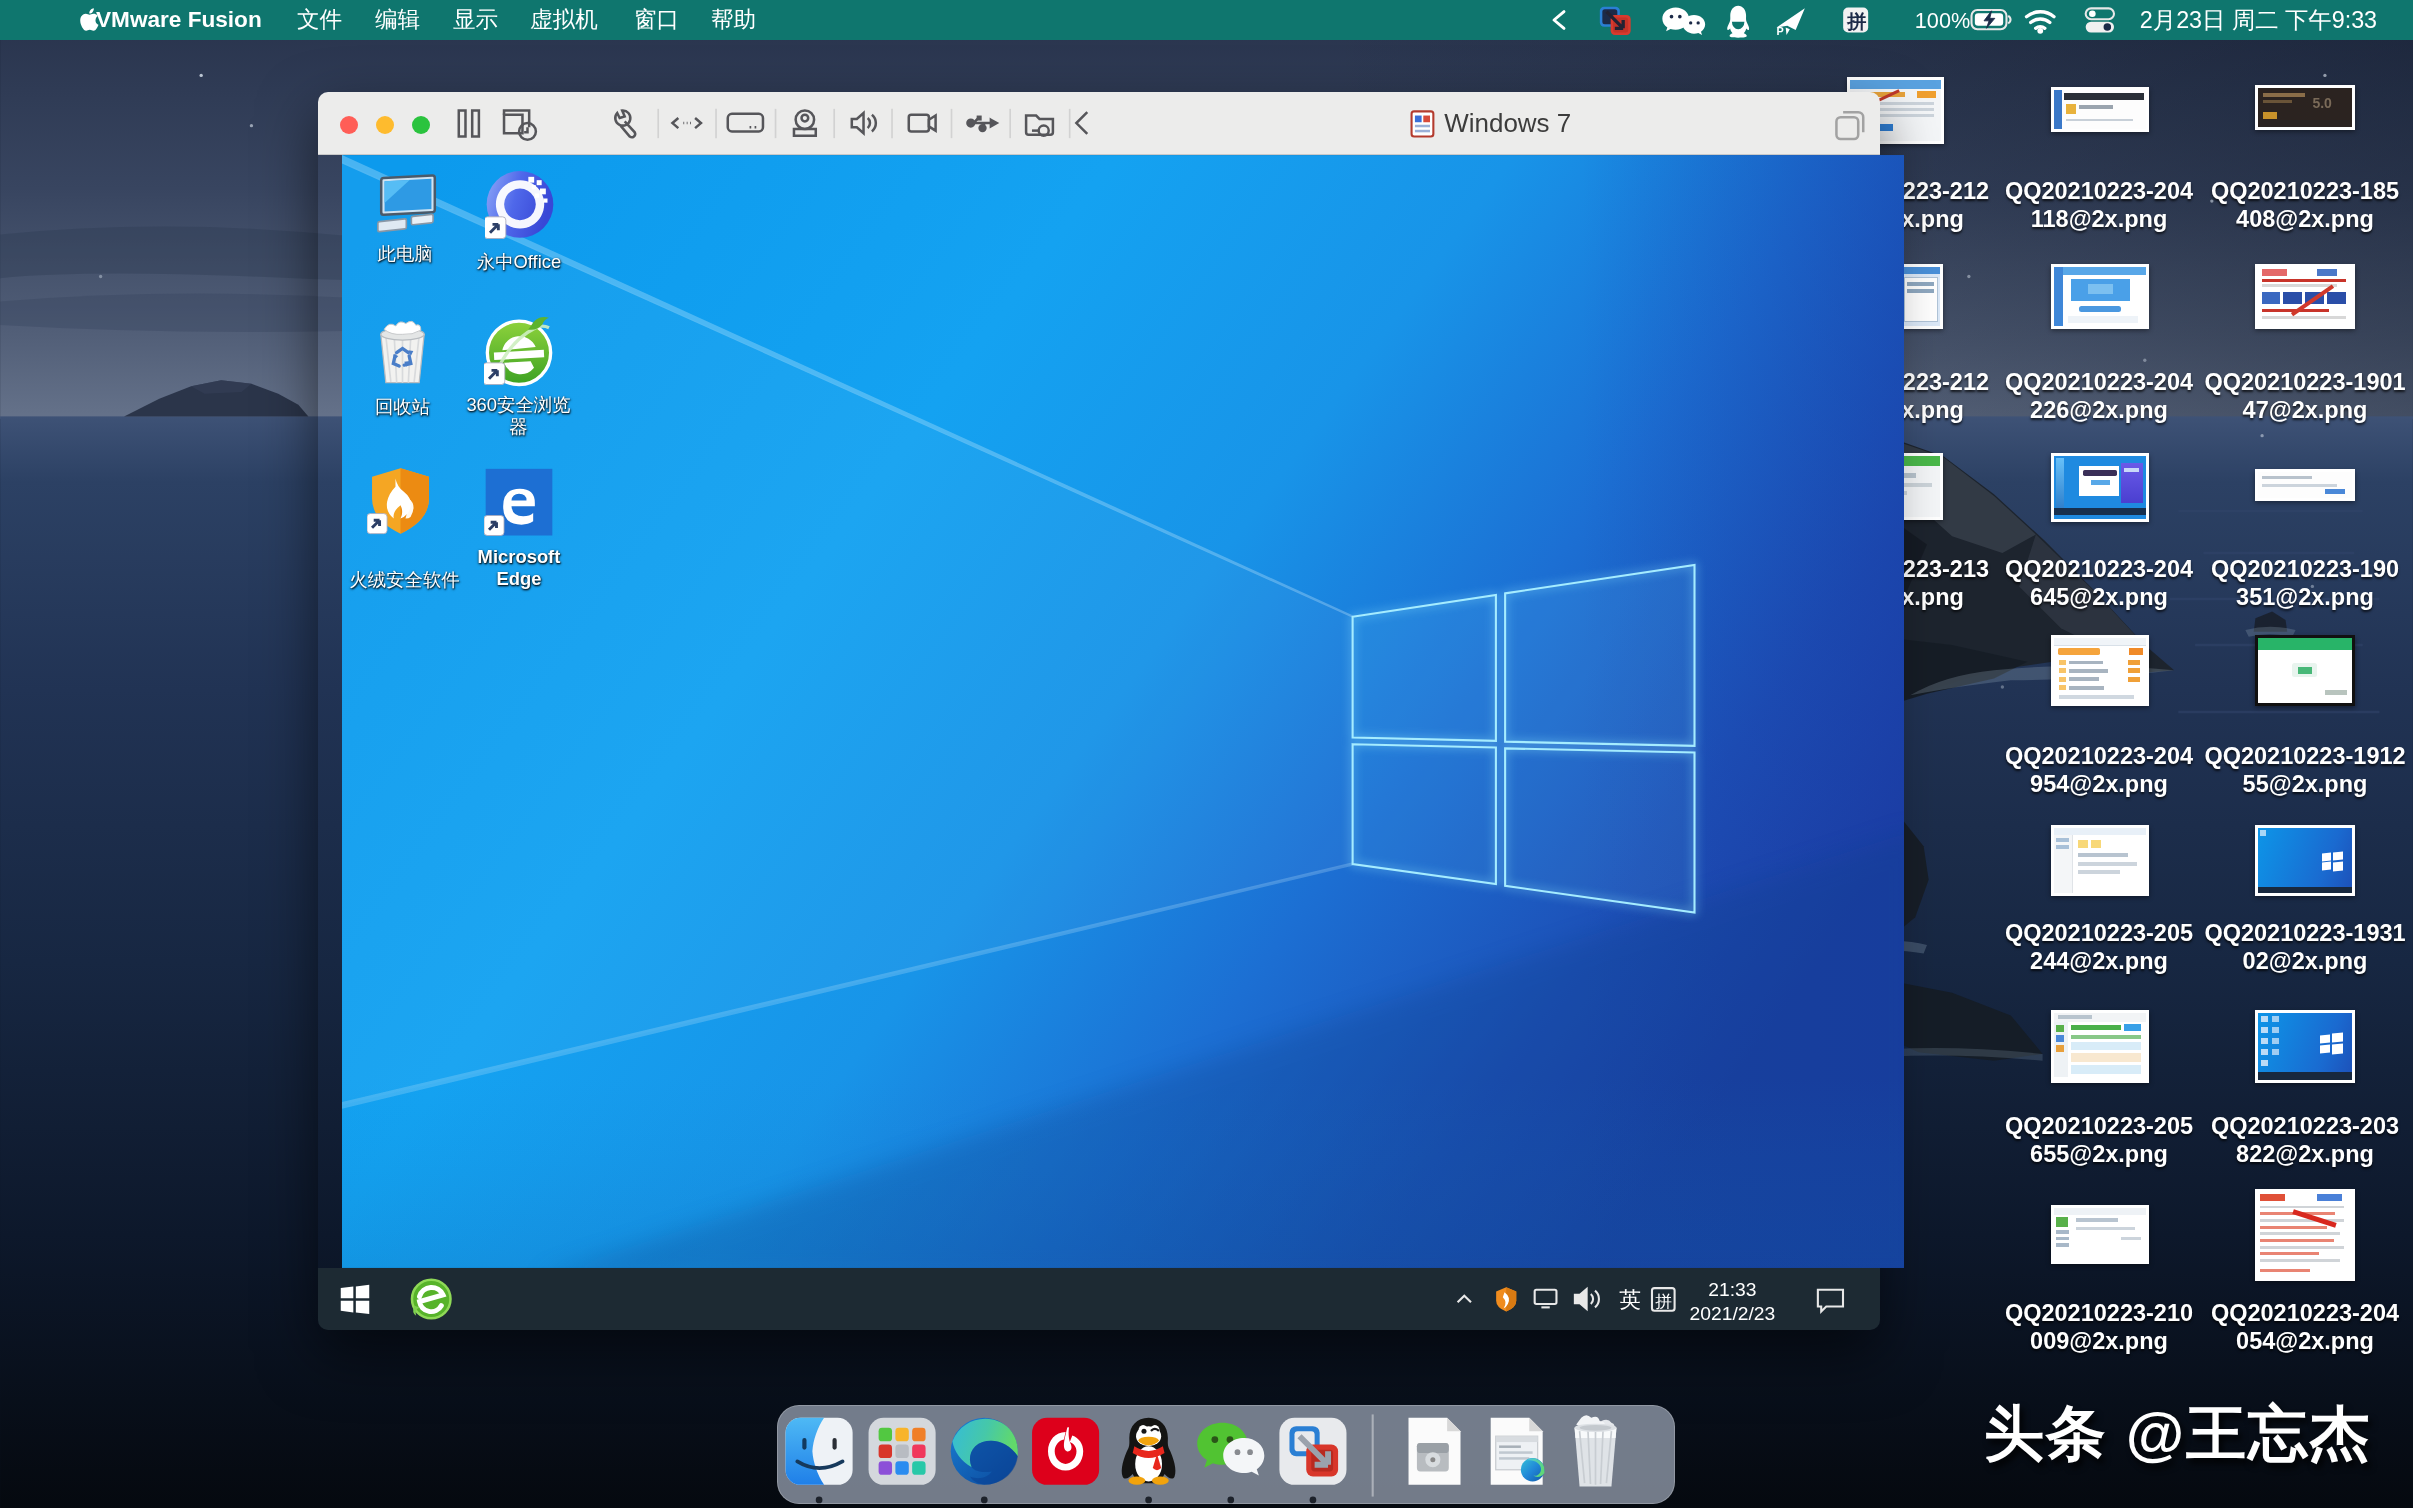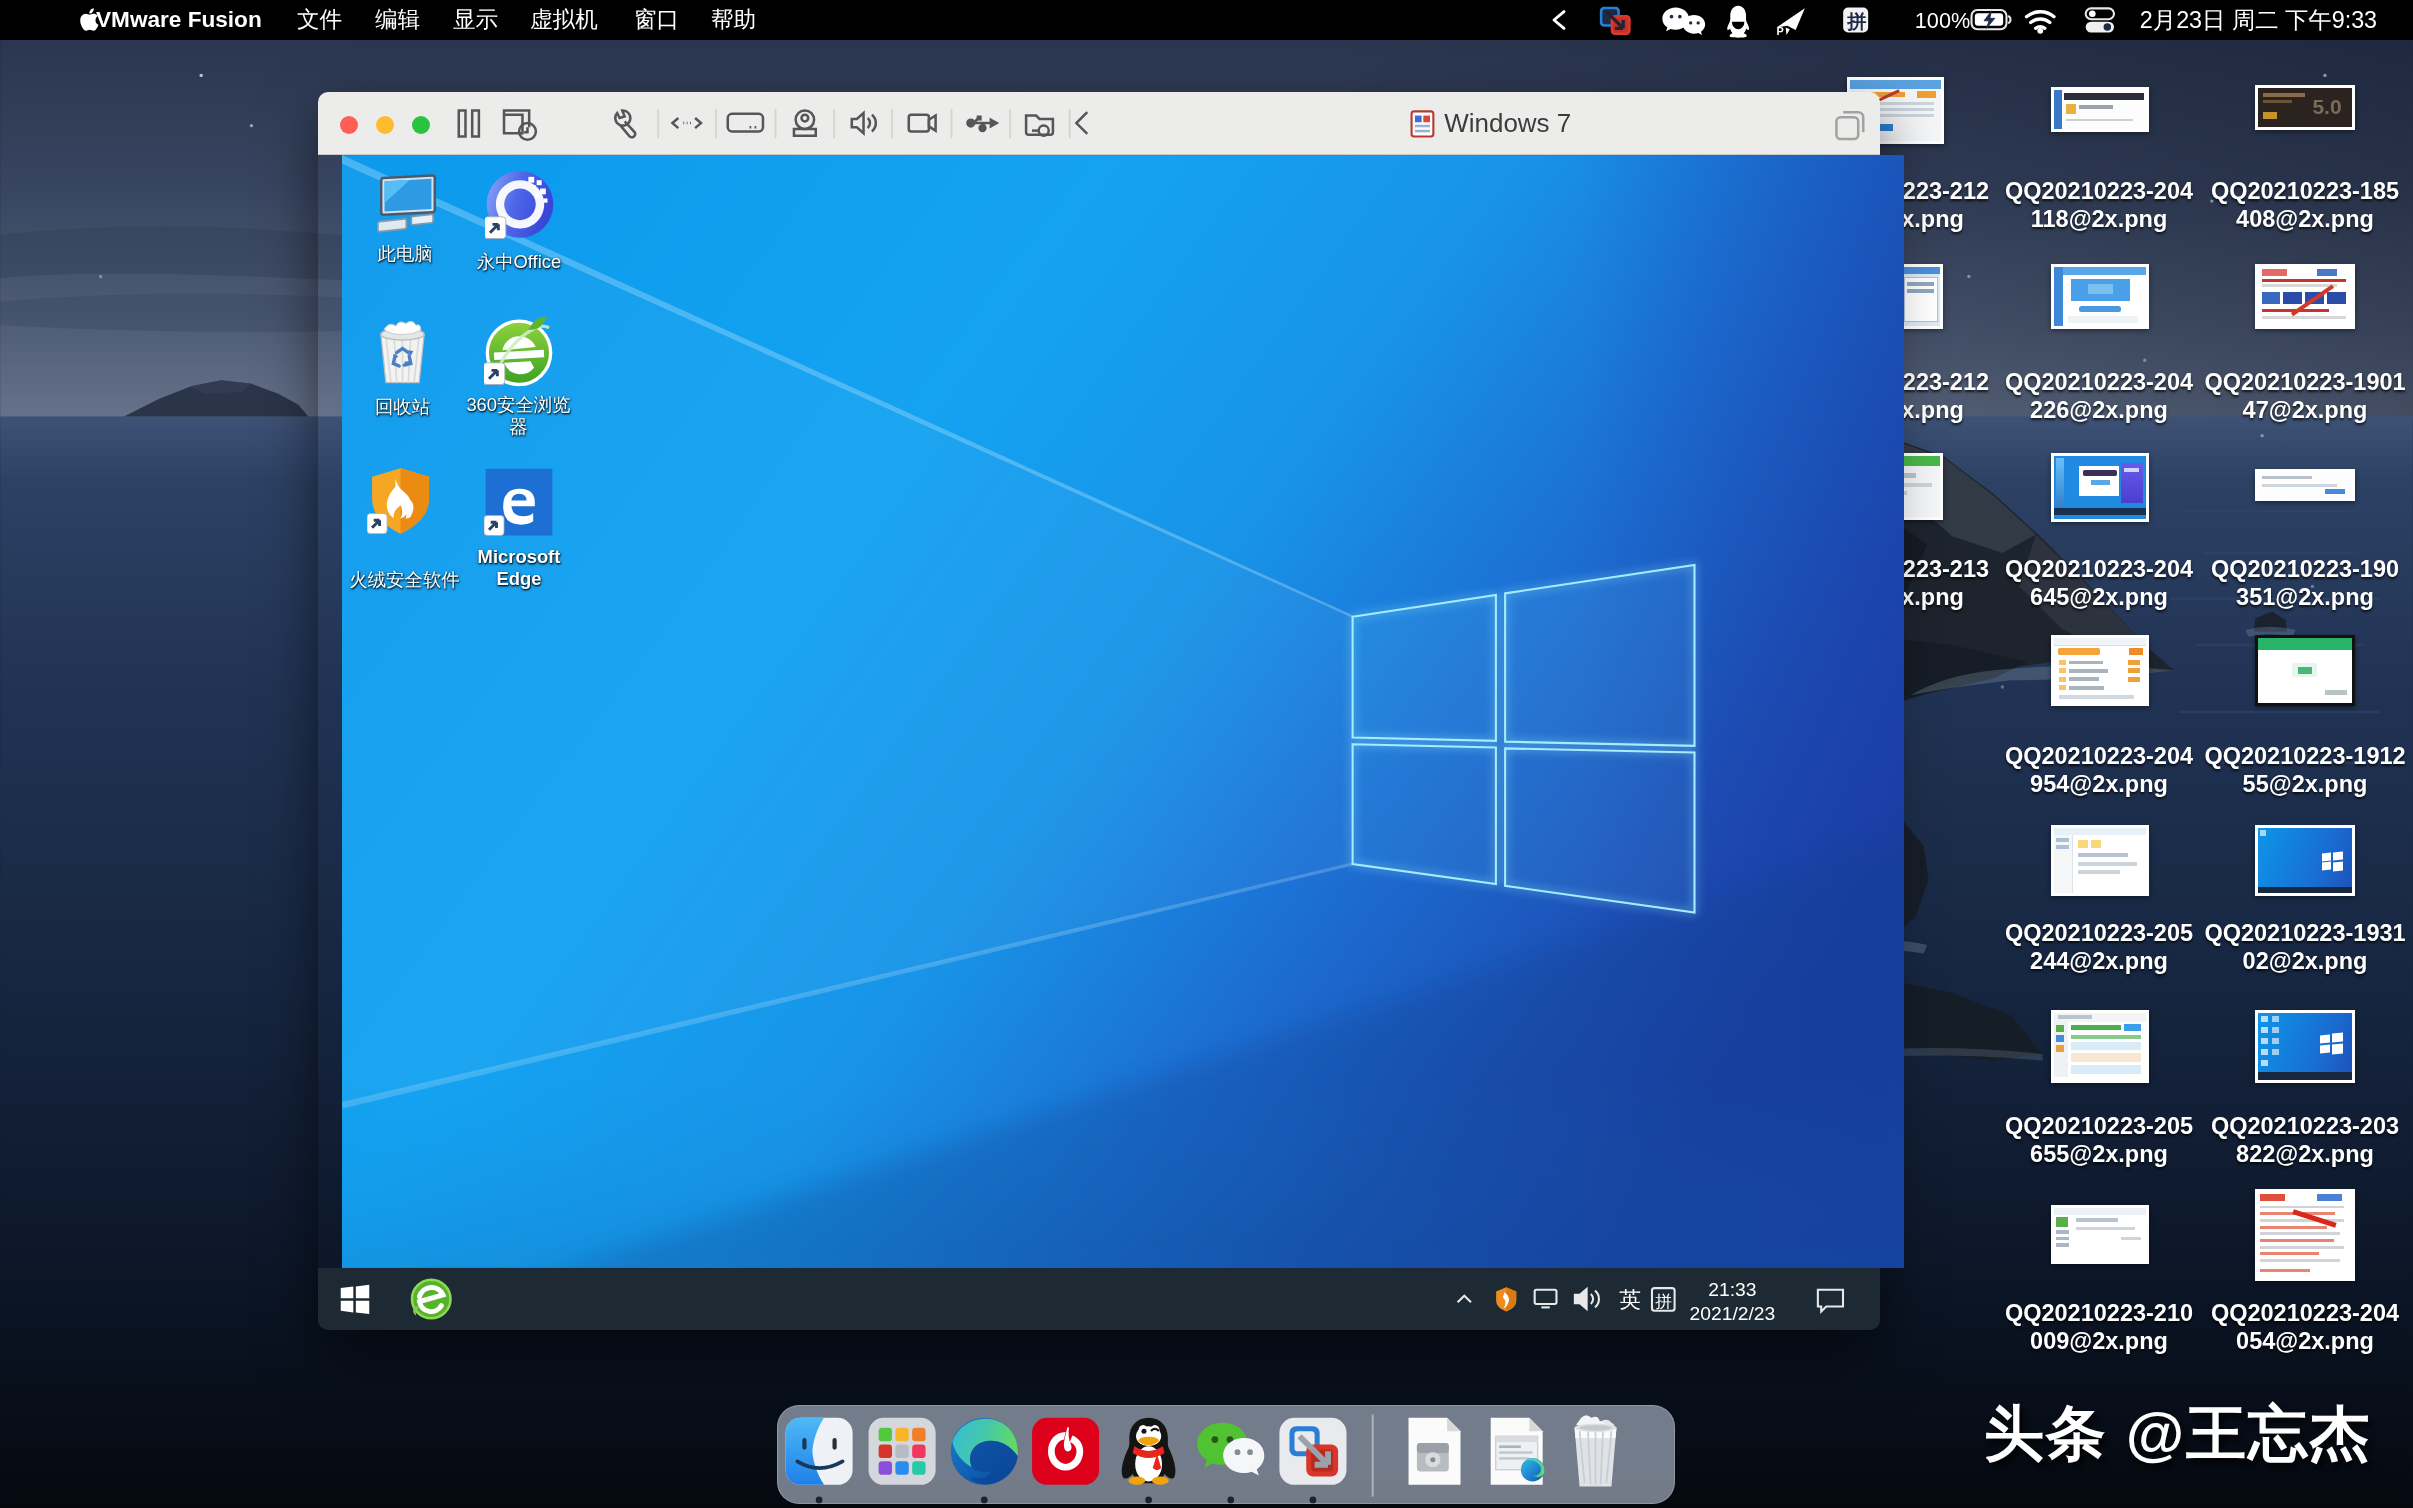--- a/index.html
+++ b/index.html
@@ -1,21 +1,21 @@
 <!DOCTYPE html>
 <html style="font-size:13.4px"><head>
 <meta charset="utf-8">
 <style>
   * { margin:0; padding:0; box-sizing:border-box; }
   html,body { width:2413px; height:1508px; overflow:hidden; background:#0a1322; font-family:"Liberation Sans",sans-serif; }
   .abs { position:absolute; }
   #stage { position:relative; width:2413px; height:1508px; overflow:hidden; }
 
   
-  #menubar { position:absolute; left:0; top:0; width:2413px; height:40px; background:#000000; color:#fff; z-index:50; }
+  #menubar { position:absolute; left:0; top:0; width:2413px; height:40px; background:#0f766e; color:#fff; z-index:50; }
   .mitem { position:absolute; top:0; height:40px; line-height:40px; font-size:22.6px; color:#fff; white-space:nowrap; }
 
   
   .thumb { position:absolute; background:#fff; box-shadow:0 1.7px 5px rgba(0,0,0,0.45); z-index:5; }
   .dlabel { position:absolute; color:#fff; font-size:23.5px; font-weight:700; text-align:center; line-height:28px;
             text-shadow:0 1.7px 2.5px rgba(0,0,0,0.75); z-index:5; width:218px; letter-spacing:0px; }
 
   
   #vmwin { position:absolute; left:318px; top:92px; width:1562px; height:1238px; border-radius:10px;
            box-shadow:0 23.5px 59px rgba(0,0,0,0.55); z-index:10; }
@@ -135,21 +135,21 @@
         <div style="position:absolute;left:11.7px;top:13.4px;width:10px;height:10px;background:#e8b23c;"></div>
         <div style="position:absolute;left:25px;top:15px;width:34px;height:3.4px;background:#9aa4ae;"></div>
         <div style="position:absolute;left:11.7px;top:28.5px;width:67px;height:2.5px;background:#c8d0d8;"></div>
       </div>
     </div>
     <div class="dlabel" style="left:1990px;top:177px;">QQ20210223-204<br>118@2x.png</div>
     <div class="thumb" style="left:2255px;top:85px;width:100px;height:45px;padding:3.4px;">
       <div style="position:relative;width:100%;height:100%;background:#2b2320;overflow:hidden;">
         <div style="position:absolute;left:5px;top:5px;width:42px;height:3.4px;background:#8a6d48;"></div>
         <div style="position:absolute;left:5px;top:11.7px;width:28.5px;height:2.5px;background:#6a5438;"></div>
-        <div style="position:absolute;left:54px;top:6.7px;width:37px;height:23.5px;color:#7a6a58;font-size:21px;font-weight:700;font-family:'Liberation Sans';">5.0</div>
+        <div style="position:absolute;left:54px;top:6.7px;width:37px;height:23.5px;color:#7a6a58;font-size:14px;font-weight:700;font-family:'Liberation Sans';">5.0</div>
         <div style="position:absolute;left:5px;top:23.5px;width:13.4px;height:6.7px;background:#c8922a;"></div>
       </div>
     </div>
     <div class="dlabel" style="left:2196px;top:177px;">QQ20210223-185<br>408@2x.png</div>
 
     <div class="thumb" style="left:1847px;top:264px;width:96px;height:65px;padding:3.4px;">
       <div style="position:relative;width:100%;height:100%;background:#dce9f8;overflow:hidden;">
         <div style="position:absolute;left:0;top:0;width:100%;height:6.7px;background:#4a90d9;"></div>
         <div style="position:absolute;left:3.4px;top:10px;width:47px;height:23.5px;background:#fff;border:0.8px solid #b0c4d8;"></div>
         <div style="position:absolute;left:6.7px;top:13.4px;width:17px;height:15px;background:#58b04a;"></div>

